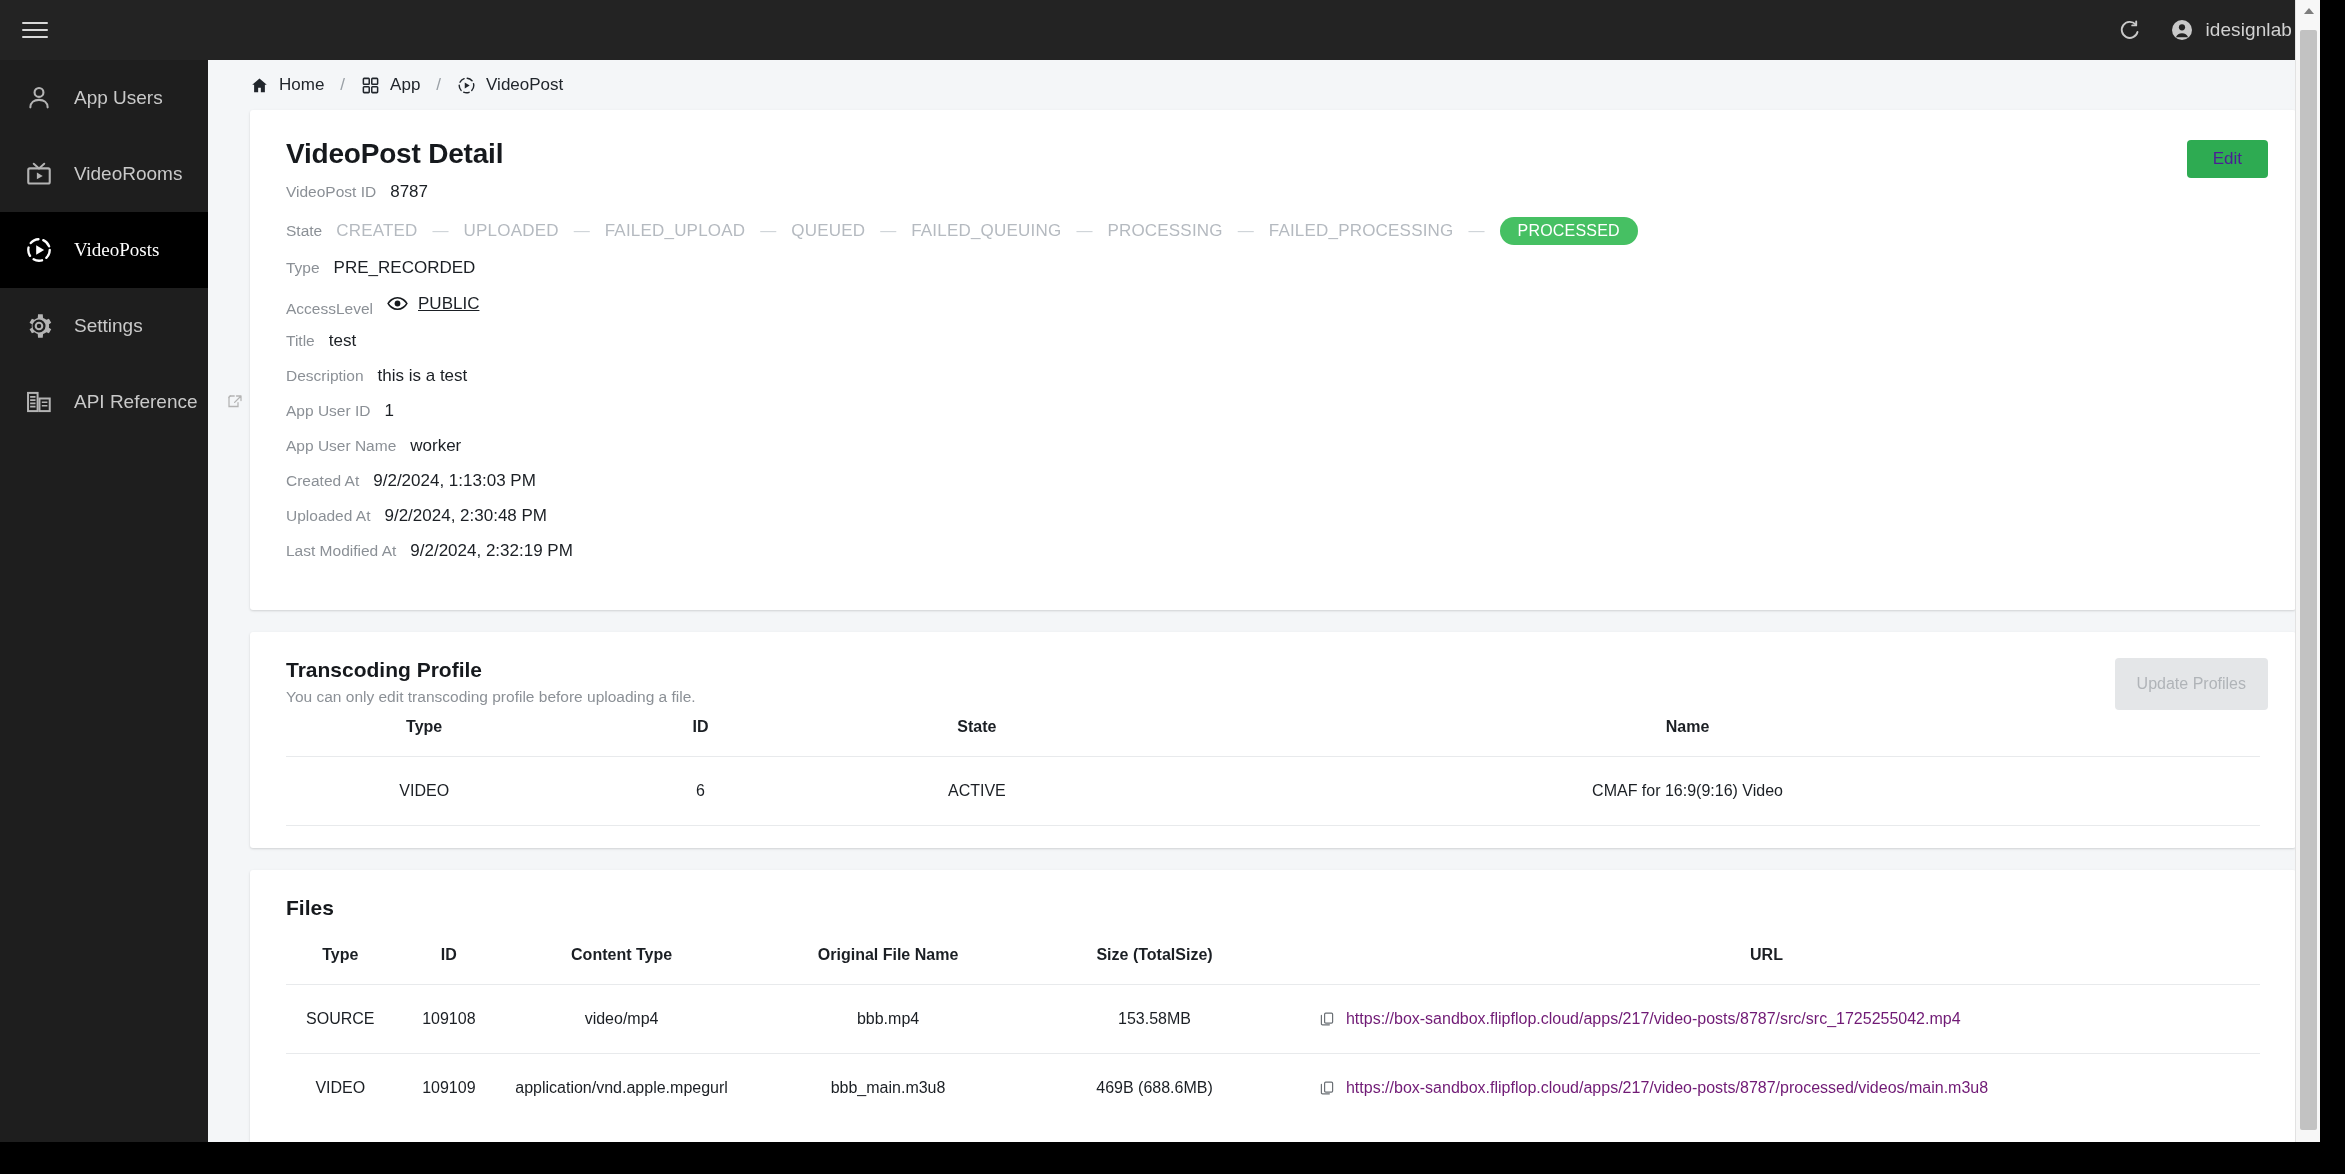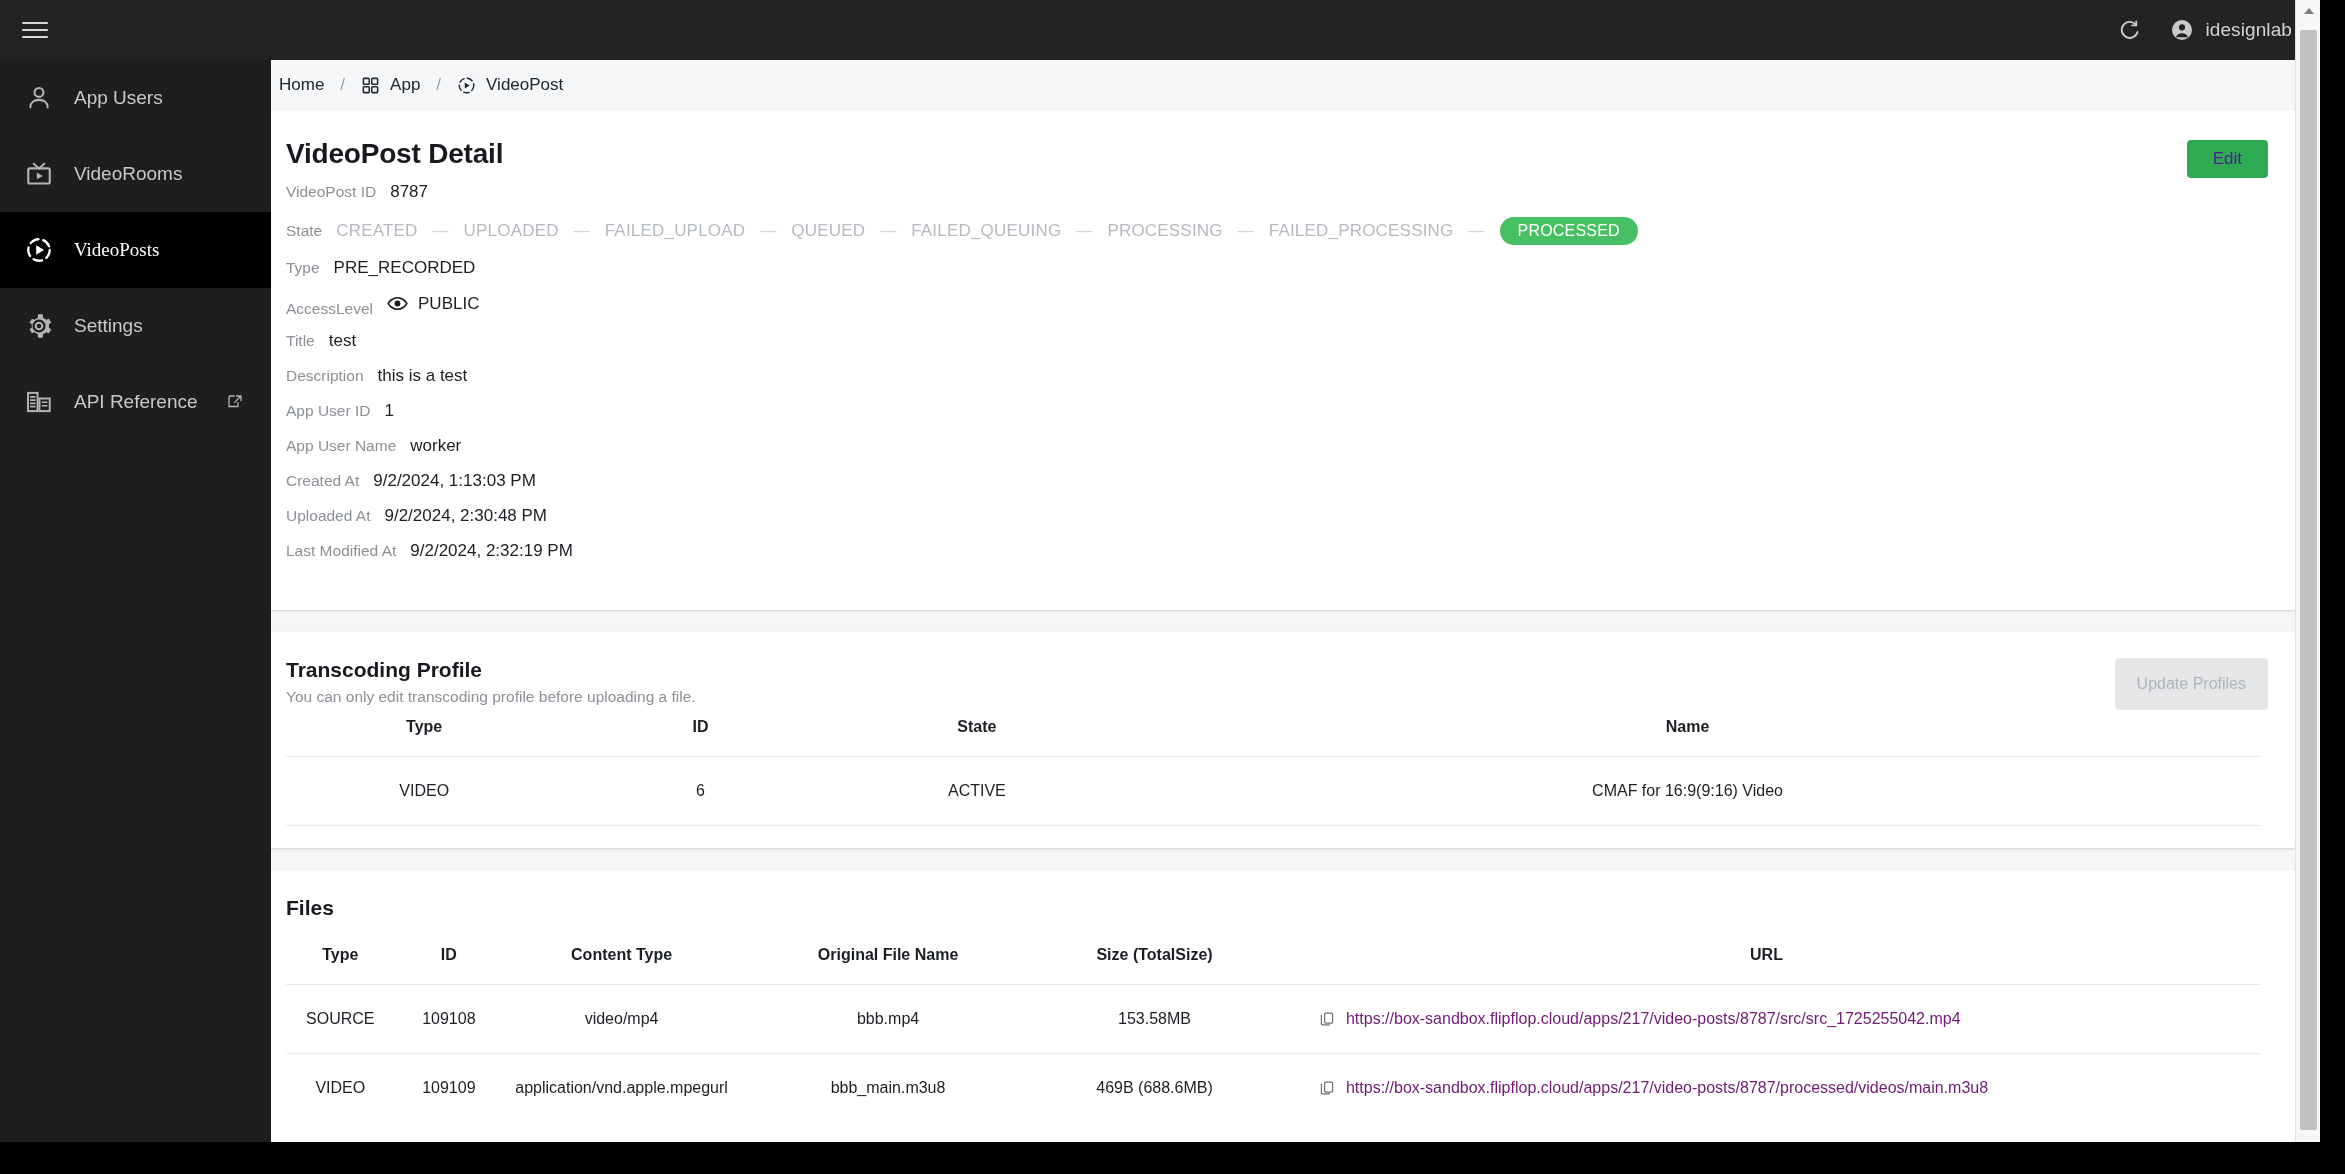--- a/index.html
+++ b/index.html
@@ -75,21 +75,21 @@
   .user-chip .uname {
     color: #d2d2d2;
     font-size: 19px;
     letter-spacing: .1px;
   }
 
   
   .sidebar {
     position: absolute;
     left: 0; top: 60px;
-    width: 271px;
+    width: 208px;
     height: 1082px;
     background: #1e1e1e;
     z-index: 15;
   }
   .nav-item {
     position: relative;
     height: 76px;
     display: flex;
     align-items: center;
     padding-left: 24px;
@@ -213,21 +213,21 @@
     padding: 5px 18px;
     font-size: 16px;
   }
 
   .access-value {
     display: flex;
     align-items: center;
     gap: 10px;
     margin-left: 14px;
   }
-  .access-value .atext { font-size: 17px; color: #1b1f24; }
+  .access-value .atext { font-size: 17px; color: #1b1f24; text-decoration: underline; }
 
   
   .card-section { padding: 26px 36px 22px 36px; }
   .section-title {
     font-size: 21px;
     font-weight: bold;
     color: #16191d;
     margin-bottom: 6px;
   }
   .section-sub {

